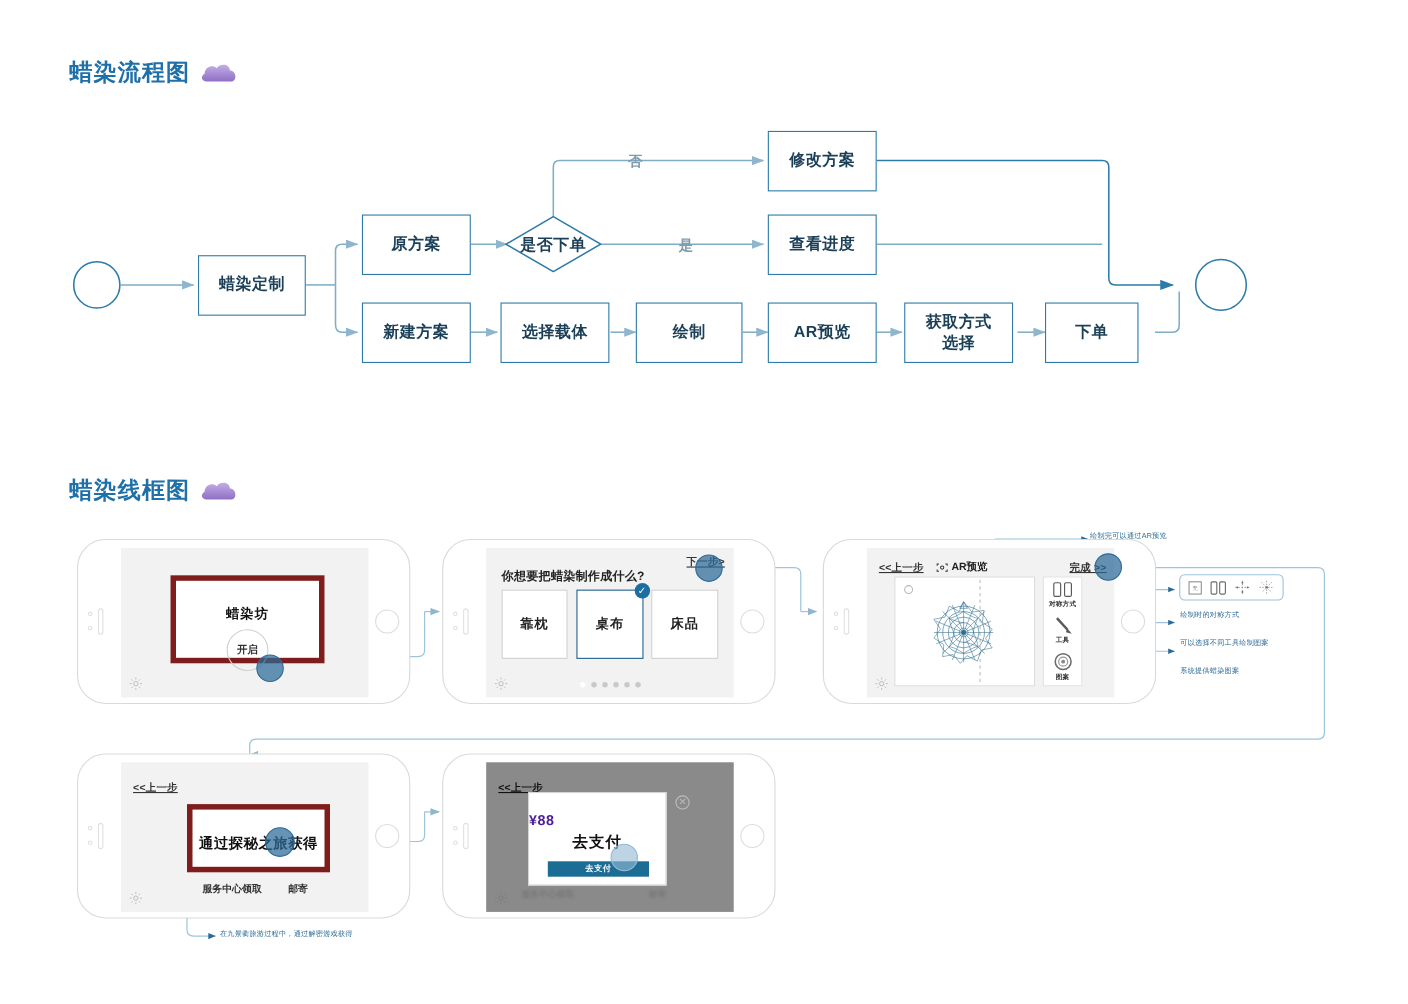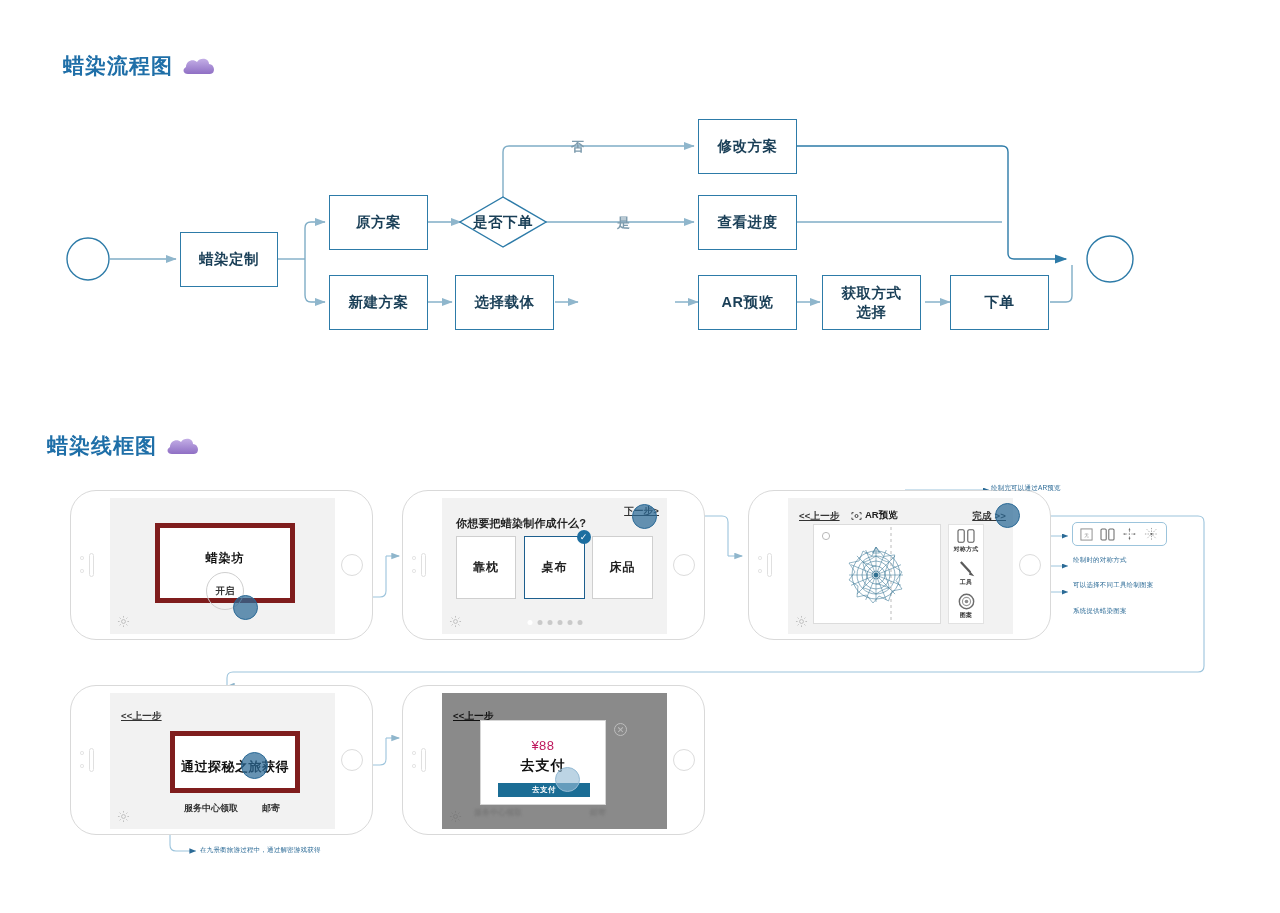--- a/index.html
+++ b/index.html
@@ -118,22 +118,22 @@
   }
   .foot-opt {
     position:absolute; font-size:9px; color:#333; white-space:nowrap; font-weight:bold;
   }
 
   .overlay { position:absolute; inset:0; background:#8a8a8a; }
   .modal {
     position:absolute; background:#fff; border:1px solid #d5d5d5;
   }
   .pay-amt {
-    position:absolute; width:100%; text-align:center; font-size:13px;
-    font-weight:normal; color:#be185d; letter-spacing:.5px;
+    position:absolute; width:100%; font-size:13px;
+    font-weight:bold; color:#4c1d95; letter-spacing:.5px;
   }
   .pay-hd {
     position:absolute; width:100%; text-align:center; font-size:14px;
     font-weight:bold; color:#111; letter-spacing:1px;
   }
   .pay-btn {
     position:absolute; background:#1b6d95; color:#fff; font-size:7.5px;
     display:flex; align-items:center; justify-content:center; font-weight:bold;
     letter-spacing:.5px;
   }
@@ -228,30 +228,31 @@
       <polygon points="44,1 87,26 44,51 1,26" fill="#fff" stroke="#2d7ba8" stroke-width="1.4"></polygon>
     </svg>
     <span>是否下单</span>
   </div>
 
   <div class="fnode" style="left:698px; top:19px; width:99px; height:55px;">修改方案</div>
   <div class="fnode" style="left:698px; top:95px; width:99px; height:55px;">查看进度</div>
 
   <div class="fnode" style="left:455px; top:175px; width:99px; height:55px;">选择载体</div>
   <div class="fnode" style="left:329px; top:175px; width:99px; height:55px;">新建方案</div>
+  <div class="fnode" style="left:578px; top:175px; width:97px; height:55px;">绘制</div>
   <div class="fnode" style="left:698px; top:175px; width:99px; height:55px;">AR预览</div>
   <div class="fnode" style="left:822px; top:175px; width:99px; height:55px; white-space:pre-line;">获取方式
 选择</div>
-  <div class="fnode" style="left:950px; top:175px; width:99px; height:55px;">下单</div>
+  <div class="fnode" style="left:950px; top:175px; width:85px; height:55px;">下单</div>
 
   <div class="flabel" style="left:571px; top:38px;">否</div>
   <div class="flabel" style="left:617px; top:114px;">是</div>
 </div>
 
-<div class="sec-title" style="left:47px; top:432px;text-align:right;">
+<div class="sec-title" style="left:63px; top:432px;text-align:right;">
   <span>蜡染线框图</span>
   <span class="cloud">
     <svg width="34" height="19" viewBox="0 0 34 19">
       <defs>
           <linearGradient id="cg2" x1="0" y1="0" x2="0" y2="1">
         <stop offset="0" stop-color="#c3aee6"></stop>
             <stop offset="1" stop-color="#8f6fc4"></stop>
       </linearGradient>
         </defs>
       <path d="M6 17 C1 17 0 12 4 10 C4 4 11 1 15 5 C18 0 27 1 27 7 C33 7 34 17 28 17 Z" fill="url(#cg2)"></path>

